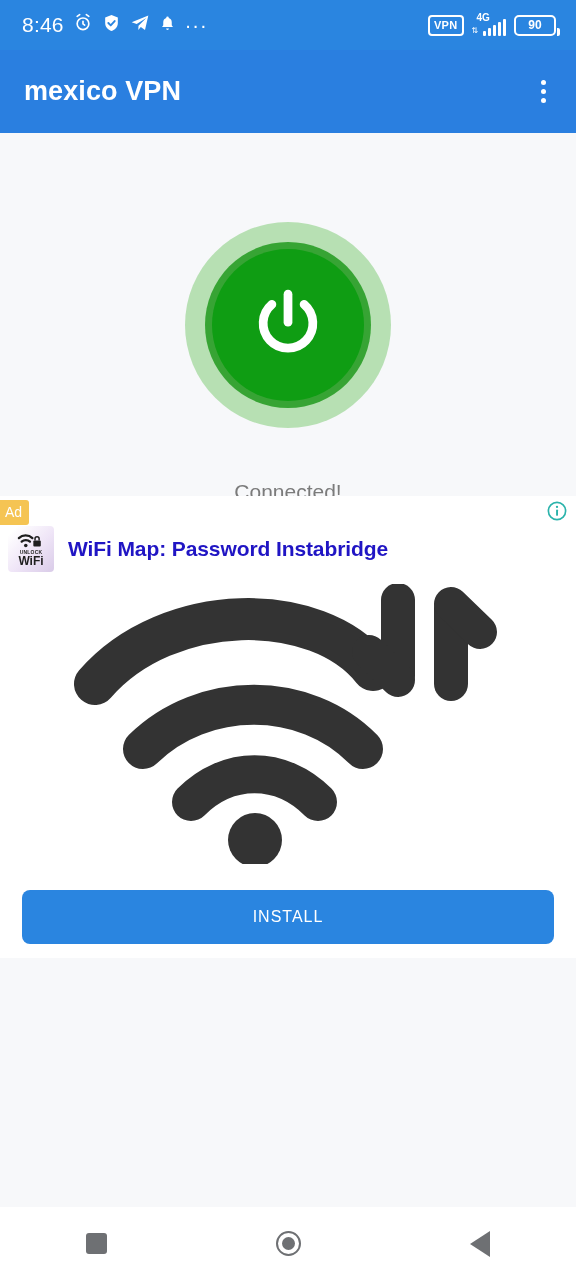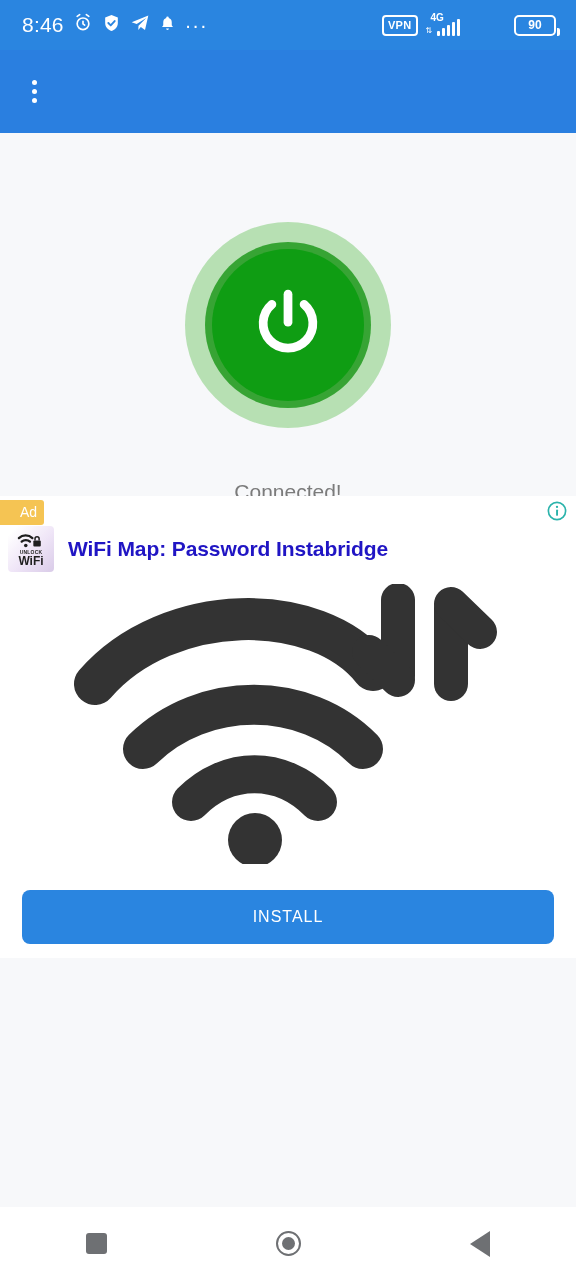--- a/index.html
+++ b/index.html
@@ -30,21 +30,21 @@
   .sig-4g { position: absolute; top: -2px; left: 5px; font-size: 10px; font-weight: 700; }
   .bars { display: flex; align-items: flex-end; gap: 1.5px; margin-left: 11px; }
   .bars i { display: block; width: 3.5px; background: #fff; border-radius: 1px; }
   .bars i:nth-child(1) { height: 5px; }
   .bars i:nth-child(2) { height: 8px; }
   .bars i:nth-child(3) { height: 11px; }
   .bars i:nth-child(4) { height: 14px; }
   .bars i:nth-child(5) { height: 17px; }
   .updown { position: absolute; bottom: 1px; left: 0; font-size: 8px; line-height: 8px; }
   .battery {
-    display: flex; align-items: flex-end; margin-left: 46px;
+    display: flex; align-items: flex-end;
   }
   .batt-body {
     border: 2px solid #ffffff; border-radius: 5px;
     min-width: 42px; height: 21px;
     display: flex; align-items: center; justify-content: center;
     font-size: 12px; font-weight: 700; padding: 0 3px;
   }
   .batt-tip { width: 3px; height: 8px; background: #fff; border-radius: 0 2px 2px 0; margin-left: 1px; }
   .ellipsis { font-size: 20px; line-height: 12px; letter-spacing: 1px; }
 
@@ -100,21 +100,21 @@
 
   
   .ad-block {
     position: absolute; top: 496px; left: 0; right: 0; height: 462px;
     background: #ffffff;
   }
   .ad-badge {
     position: absolute; top: 4px; left: 0;
     background: #f5c453; color: #ffffff;
     font-size: 14px; font-weight: 400; line-height: 1;
-    padding: 5px 7px 6px 20px; border-radius: 0 3px 3px 0;
+    padding: 5px 7px 6px 5px; border-radius: 0 3px 3px 0;
   }
   .ad-info {
     position: absolute; top: 0px; right: 4px;
     width: 30px; height: 30px; display: flex; align-items: center; justify-content: center;
     cursor: pointer;
   }
   .ad-head { position: absolute; top: 30px; left: 8px; right: 10px; display: flex; align-items: center; gap: 14px; }
   .ad-icon {
     width: 46px; height: 46px; border-radius: 4px;
     background: linear-gradient(135deg, #ffffff 10%, #efe5f7 55%, #d9cbe8 100%);
@@ -213,20 +213,21 @@
       </span>
 
       <span class="battery">
         <span class="batt-body">90</span>
         <span class="batt-tip"></span>
       </span>
     </div>
   </div>
 
   <div class="appbar">
+    <span class="app-title">mexico VPN</span>
     <span class="kebab">
       <span></span>
       <span></span>
       <span></span>
     </span>
   </div>
 
 
   <div class="power-wrap">
     <div class="halo">

